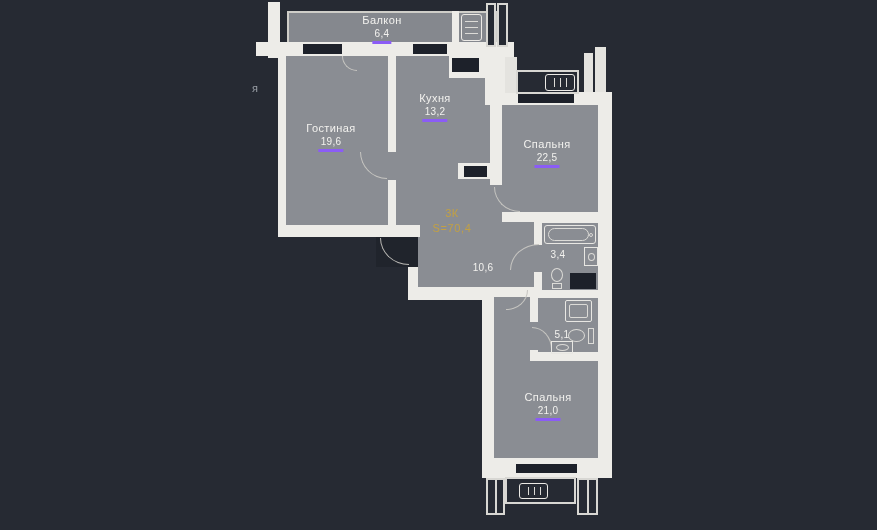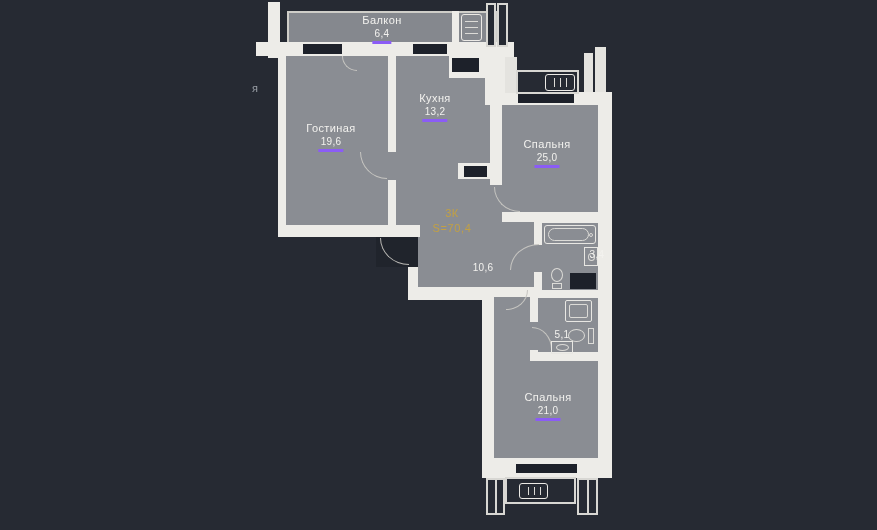--- a/index.html
+++ b/index.html
@@ -172,28 +172,28 @@
     <span class="area">19,6</span>
   </div>
 
   <div class="room-label" style="left:435px;top:92px;">
     <div>Кухня</div>
     <span class="area">13,2</span>
   </div>
 
   <div class="room-label" style="left:547px;top:138px;">
     <div>Спальня</div>
-    <span class="area">25,0</span>
+    <span class="area">22,5</span>
   </div>
 
   <div class="room-label" style="left:483px;top:261px;">
     <span class="area nounder">10,6</span>
   </div>
 
-  <div class="room-label" style="left:558px;top:248px;margin-left:39px;">
+  <div class="room-label" style="left:558px;top:248px;">
     <span class="area nounder">3,4</span>
   </div>
 
   <div class="room-label" style="left:562px;top:328px;">
     <span class="area nounder">5,1</span>
   </div>
 
   <div class="room-label" style="left:548px;top:391px;">
     <div>Спальня</div>
     <span class="area">21,0</span>

